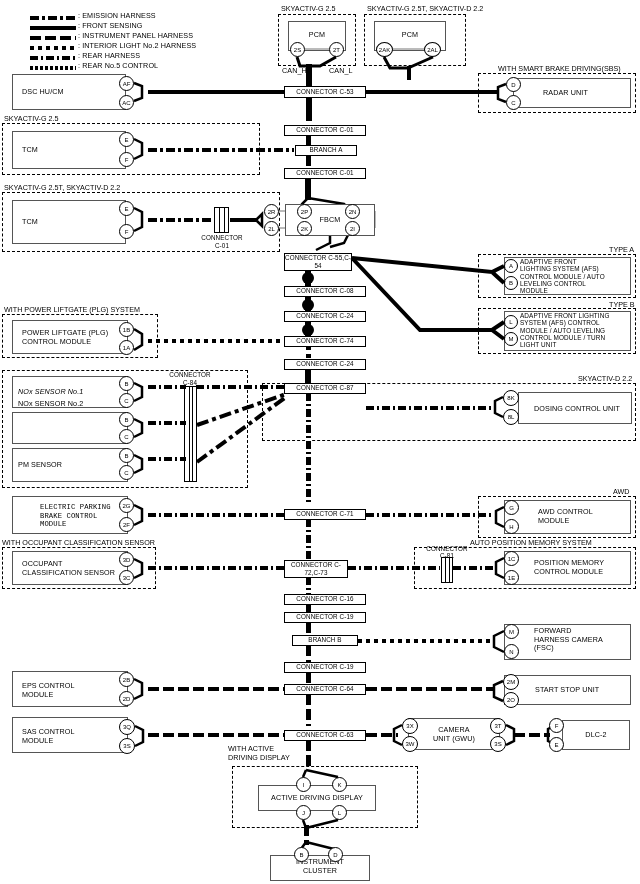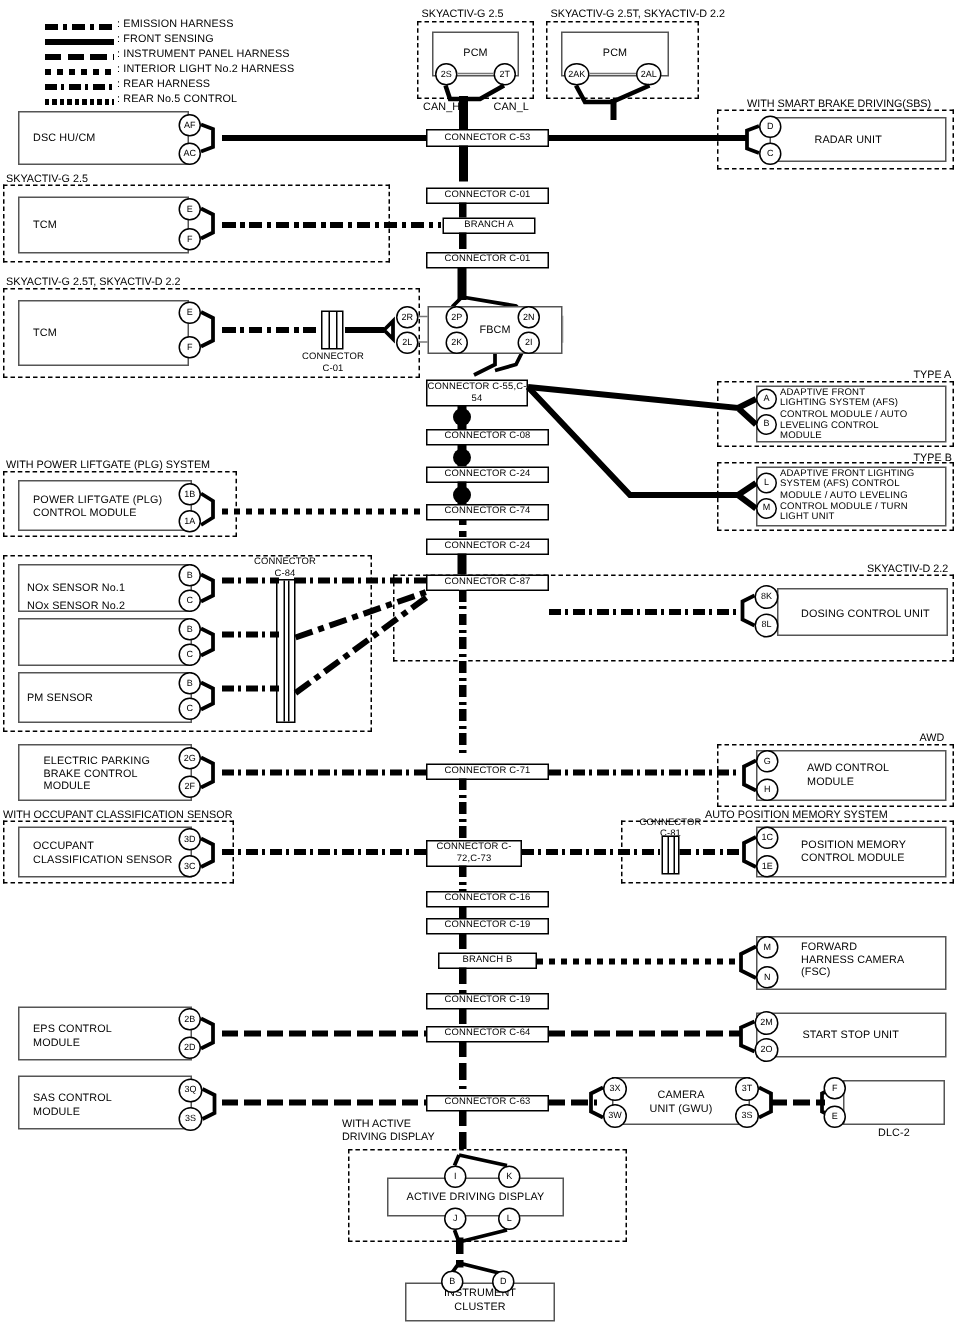--- a/index.html
+++ b/index.html
@@ -231,21 +231,21 @@
 CONTROL MODULE</div>
   <div class="term" style="left:119px;top:322px;width:15px;height:15px;">1B</div>
   <div class="term" style="left:119px;top:340px;width:15px;height:15px;">1A</div>
   <div class="ln h-int" style="left:148px;top:339px;width:136px;height:3.5px;"></div>
   <svg width="640" height="884">
     <path d="M134,329 L142,334 L142,345 L134,350" stroke="#000" stroke-width="2.5" fill="none"></path>
   </svg>
 
   <div class="dash" style="left:2px;top:370px;width:246px;height:118px;"></div>
   <div class="box" style="left:12px;top:376px;width:116px;height:32px;"></div>
-  <div class="txt abs" style="left:18px;top:388px;">NOx SENSOR No.1</div>
+  <div class="txt abs" style="left:18px;top:388px;font-style:italic;">NOx SENSOR No.1</div>
   <div class="term" style="left:119px;top:376px;width:15px;height:15px;">B</div>
   <div class="term" style="left:119px;top:393px;width:15px;height:15px;">C</div>
 
   <div class="box" style="left:12px;top:412px;width:116px;height:32px;"></div>
   <div class="txt abs" style="left:18px;top:400px;">NOx SENSOR No.2</div>
   <div class="term" style="left:119px;top:412px;width:15px;height:15px;">B</div>
   <div class="term" style="left:119px;top:429px;width:15px;height:15px;">C</div>
 
   <div class="box" style="left:12px;top:448px;width:116px;height:34px;"></div>
   <div class="txt abs" style="left:18px;top:461px;">PM SENSOR</div>
@@ -278,21 +278,21 @@
   <div class="term" style="left:503px;top:390px;width:16px;height:16px;">8K</div>
   <div class="term" style="left:503px;top:409px;width:16px;height:16px;">8L</div>
   <div class="ln h-rear" style="left:366px;top:406px;width:128px;height:4px;"></div>
   <svg width="640" height="884">
     <path d="M503,397 L495,401 L495,413 L503,417" stroke="#000" stroke-width="2.5" fill="none"></path>
   </svg>
 
   <div class="vline v-rear" style="left:306px;top:393px;width:5px;height:110px;"></div>
 
   <div class="box" style="left:12px;top:496px;width:116px;height:38px;"></div>
-  <div class="txt abs" style="left:29px;top:503px;">ELECTRIC PARKING
+  <div class="txt abs" style="left:40px;top:503px;font-family:Liberation Mono, monospace;">ELECTRIC PARKING
 BRAKE CONTROL
 MODULE</div>
   <div class="term" style="left:119px;top:498px;width:15px;height:15px;">2G</div>
   <div class="term" style="left:119px;top:517px;width:15px;height:15px;">2F</div>
   <div class="ln h-rear" style="left:148px;top:513px;width:136px;height:4px;"></div>
   <svg width="640" height="884">
     <path d="M134,505 L142,509 L142,521 L134,525" stroke="#000" stroke-width="2.5" fill="none"></path>
   </svg>
 
   <div class="conn" style="left:284px;top:509px;width:82px;height:11px;">CONNECTOR C-71</div>
@@ -403,21 +403,21 @@
   <div class="term" style="left:402px;top:736px;width:16px;height:16px;">3W</div>
   <div class="term" style="left:490px;top:718px;width:16px;height:16px;">3T</div>
   <div class="term" style="left:490px;top:736px;width:16px;height:16px;">3S</div>
   <svg width="640" height="884">
     <path d="M402,725 L394,729 L394,741 L402,745" stroke="#000" stroke-width="2.5" fill="none"></path>
     <path d="M506,725 L514,729 L514,741 L506,745" stroke="#000" stroke-width="2.5" fill="none"></path>
     <path d="M556,725 L548,729 L548,741 L556,745" stroke="#000" stroke-width="2.5" fill="none"></path>
   </svg>
   <div class="ln h-ip" style="left:514px;top:733px;width:36px;height:4px;"></div>
   <div class="box" style="left:562px;top:720px;width:68px;height:30px;border-color:#555;"></div>
-  <div class="txt c abs" style="left:562px;top:731px;width:68px;margin-top:20px;">DLC-2</div>
+  <div class="txt c abs" style="left:562px;top:731px;width:68px;">DLC-2</div>
   <div class="term" style="left:549px;top:718px;width:15px;height:15px;">F</div>
   <div class="term" style="left:549px;top:737px;width:15px;height:15px;">E</div>
 
   <div class="vline v-ip" style="left:306px;top:740px;width:5px;height:30px;"></div>
 
   <div class="sect" style="left:228px;top:745px;line-height:8.6px;">WITH ACTIVE
 DRIVING DISPLAY</div>
   <div class="dash" style="left:232px;top:766px;width:186px;height:62px;"></div>
   <div class="box" style="left:258px;top:785px;width:118px;height:26px;border-color:#555;"></div>
   <div class="txt c abs" style="left:258px;top:794px;width:118px;">ACTIVE DRIVING DISPLAY</div>

